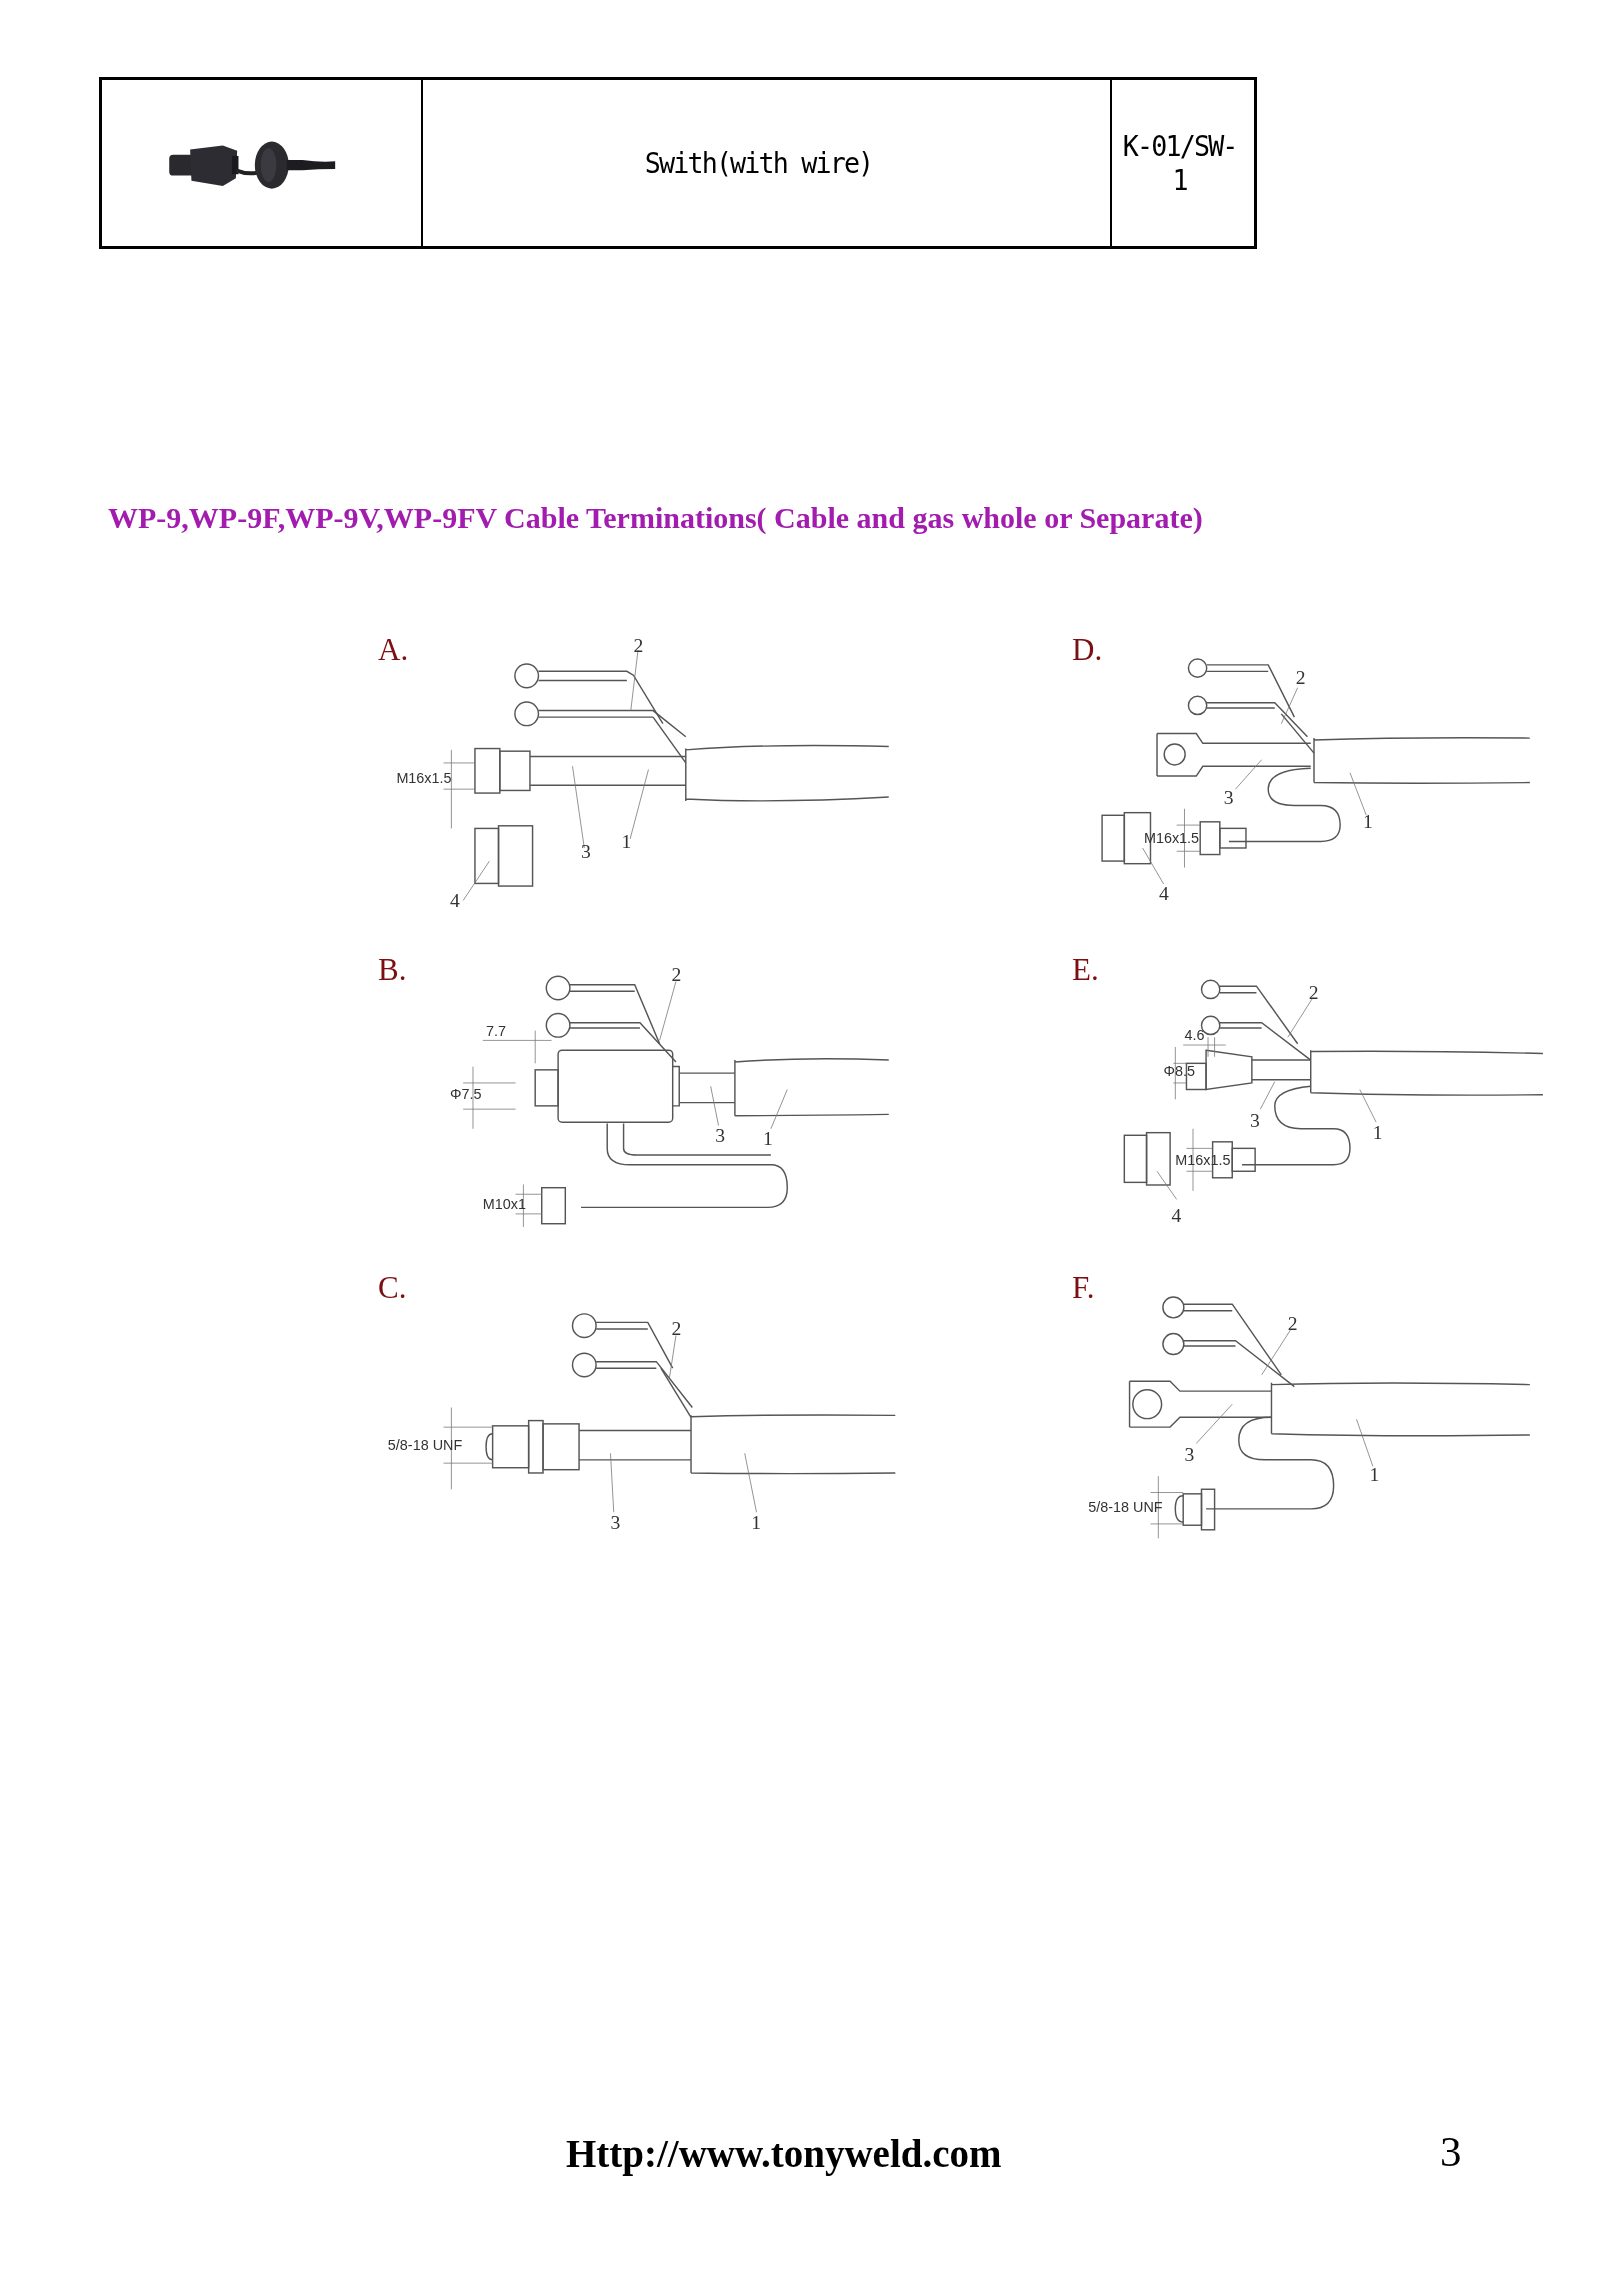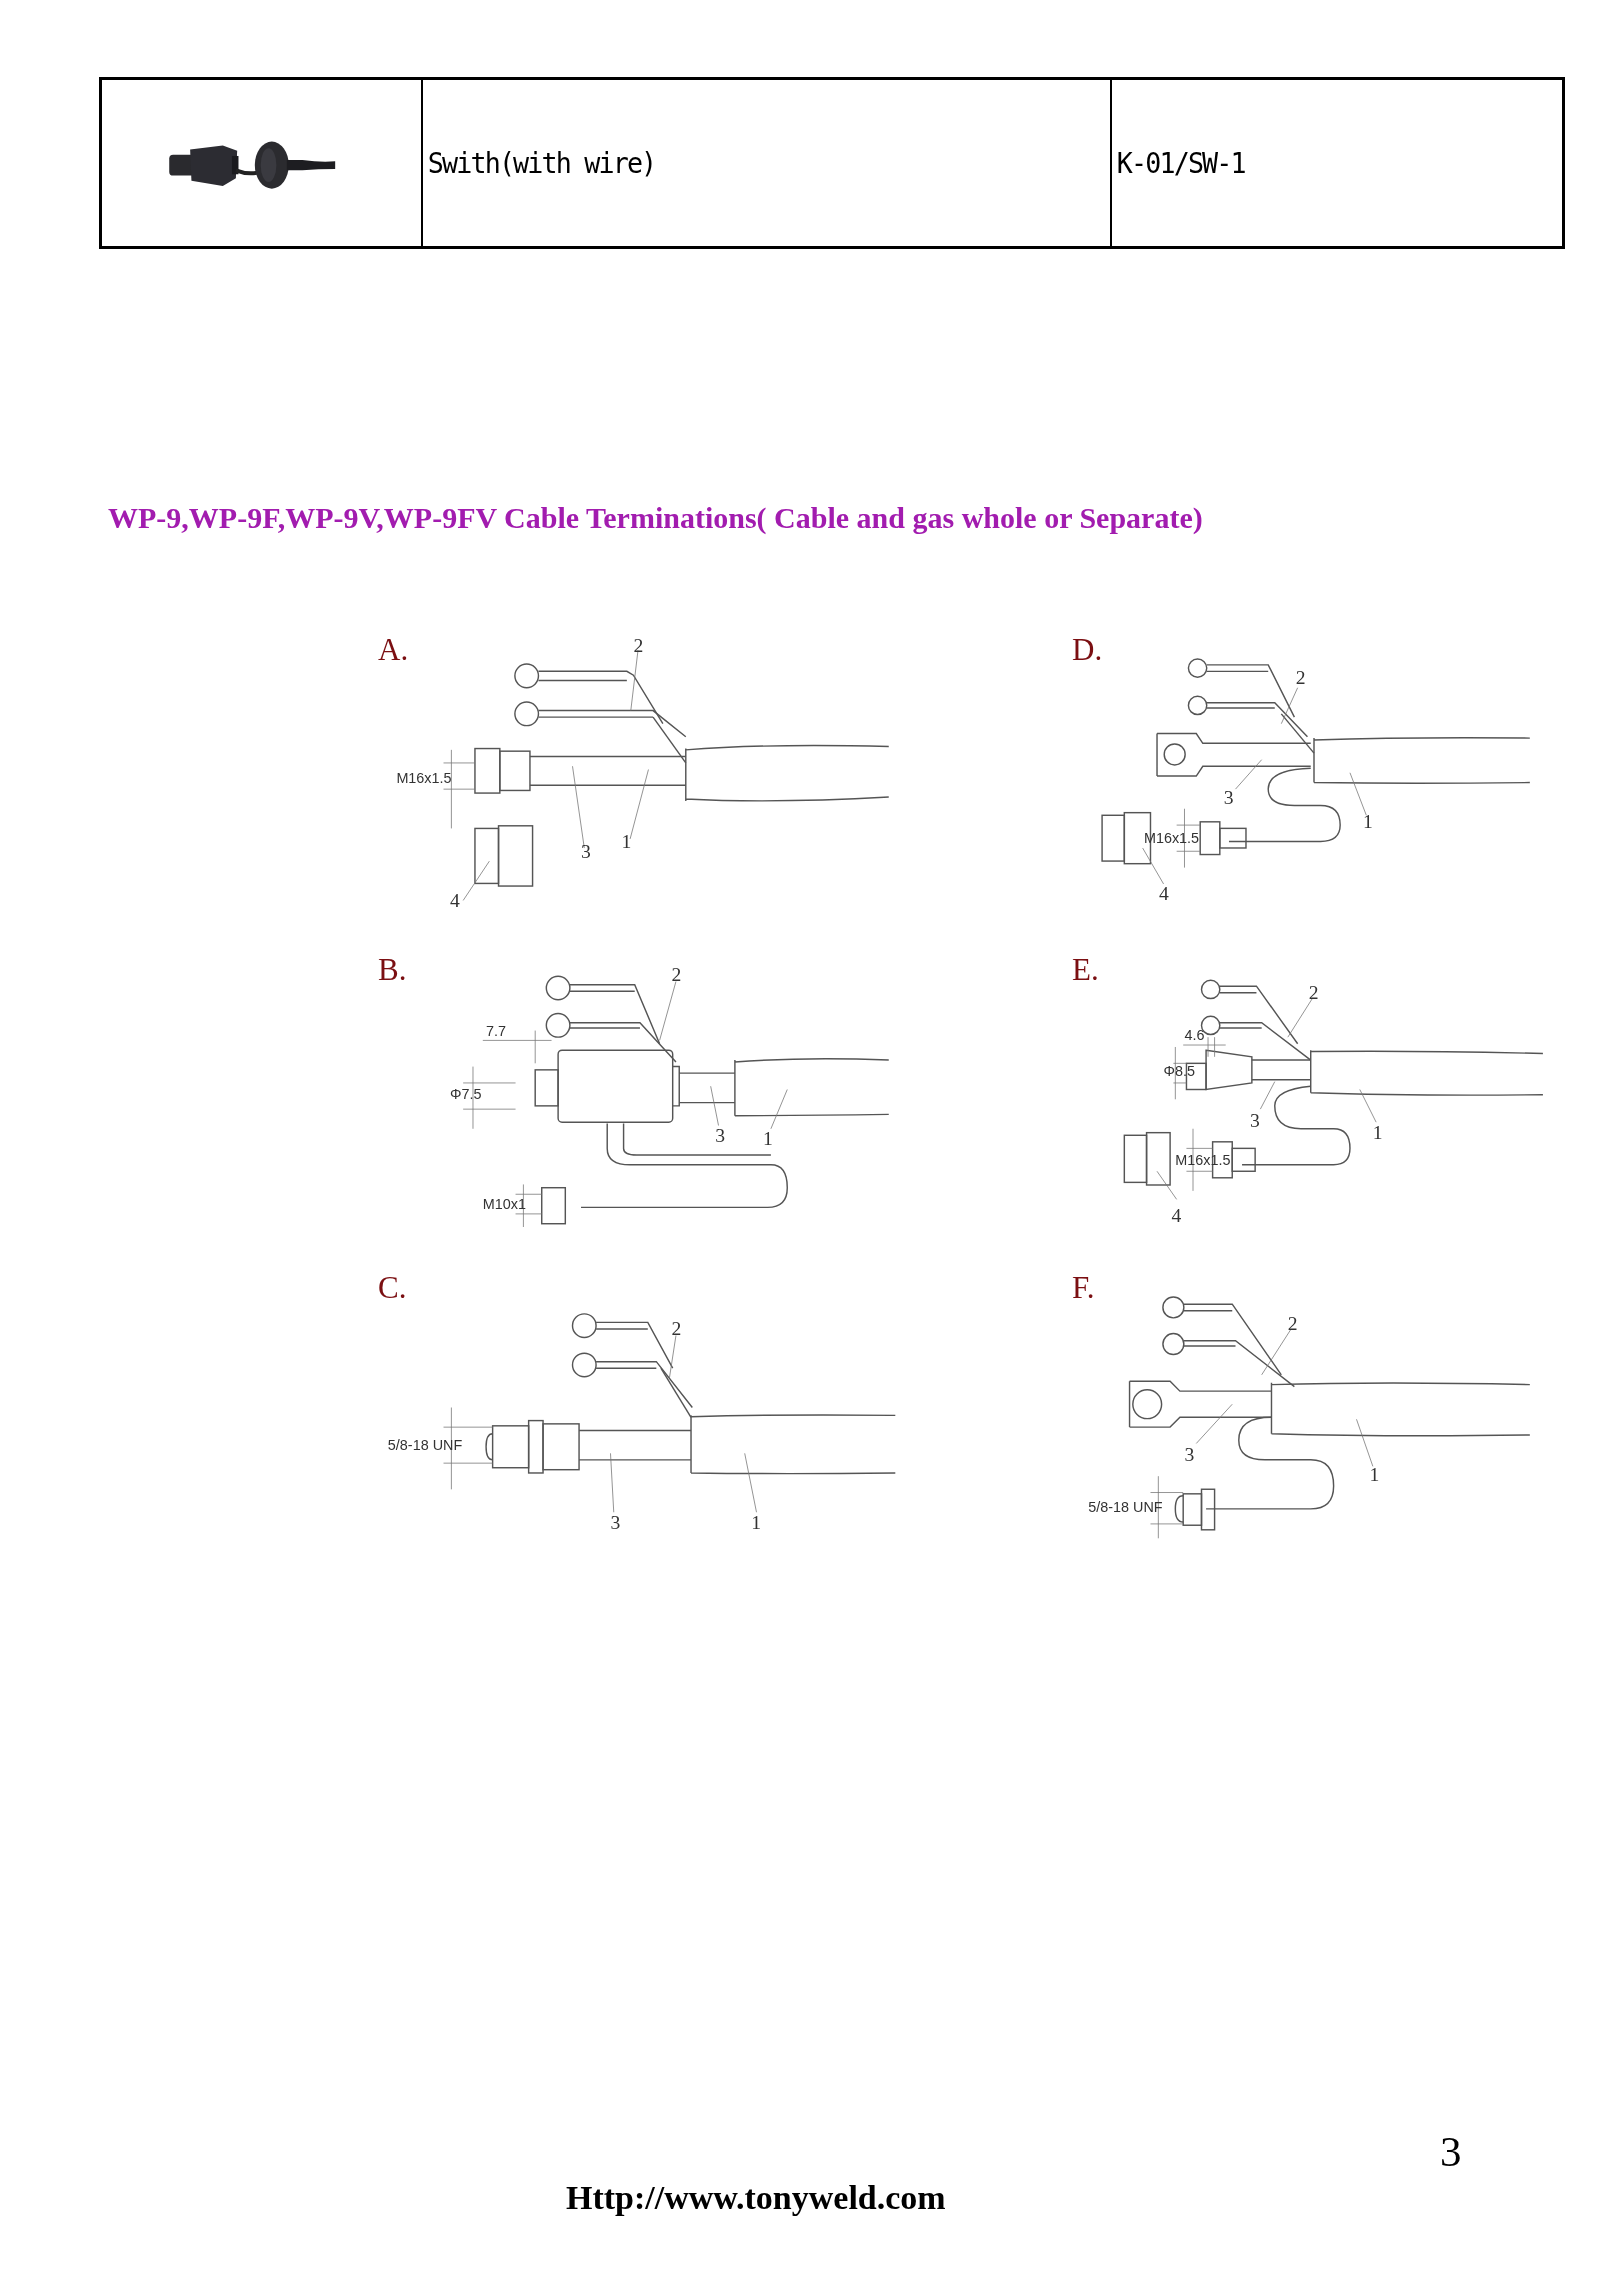--- a/index.html
+++ b/index.html
@@ -1,38 +1,38 @@
 <!DOCTYPE html>
 <html style="font-size:10.5px"><head>
 <meta charset="utf-8">
 <style>
   html, body { margin: 0; padding: 0; background: #ffffff; }
   body { width: 1623px; height: 2295px; position: relative; overflow: hidden; font-family: "Liberation Serif", serif; }
 
   
-  .parts-table { position: absolute; left: 99px; top: 77px; width: 1466px; border-collapse: collapse; border: 3.9px solid #000; }
+  .parts-table { position: absolute; left: 99px; top: 77px; width: 1158px; border-collapse: collapse; border: 3.9px solid #000; text-align: center; }
   .parts-table td { border: 2px solid #000; padding: 0; vertical-align: middle; }
   .parts-table tr.row { height: 169px; }
   .parts-table tr.row + tr.row td { border-top-width: 4.6px; }
   .parts-table td.img-cell { width: 319px; text-align: center; }
   .parts-table td.name-cell { width: 687px; }
   .parts-table td.code-cell { }
   .cell-text { font-family: "DejaVu Sans Mono", "Liberation Mono", monospace; font-size: 29px; color: #000; padding-left: 5.2px; letter-spacing: -2px; transform: scaleX(0.92); transform-origin: left center; display: inline-block; }
 
   .section-title { position: absolute; left: 108px; top: 501px; font-family: "Liberation Serif", serif; font-weight: bold; font-size: 30px; color: #a21caf; white-space: nowrap; }
 
   .diagram { position: absolute; }
   .diagram .letter { position: absolute; left: 0; top: 0; font-family: "Liberation Serif", serif; font-size: 31px; color: #7b0f12; }
   .diagram svg { position: absolute; left: 0; top: 0; overflow: visible; }
   .dim { font-family: "Liberation Sans", sans-serif; font-size: 22px; fill: #333; }
   .num { font-family: "Liberation Serif", serif; font-size: 30px; fill: #333; }
   .ln { stroke: #555; stroke-width: 2.2; fill: none; }
   .thin { stroke: #777; stroke-width: 1.2; fill: none; }
 
-  .footer-url { position: absolute; left: 566px; top: 2131px; font-family: "Liberation Serif", serif; font-weight: bold; font-size: 34px; color: #000; margin-top: 48px; }
+  .footer-url { position: absolute; left: 566px; top: 2131px; font-family: "Liberation Serif", serif; font-weight: bold; font-size: 39px; color: #000; }
   .page-num { position: absolute; left: 1440px; top: 2127px; font-family: "Liberation Serif", serif; font-size: 43px; color: #000; }
 </style>
 </head>
 <body>
 
 <table class="parts-table">
   <tbody>
       <tr class="row">
     <td class="img-cell">
       <svg width="196" height="79" viewBox="0 0 300 120">

